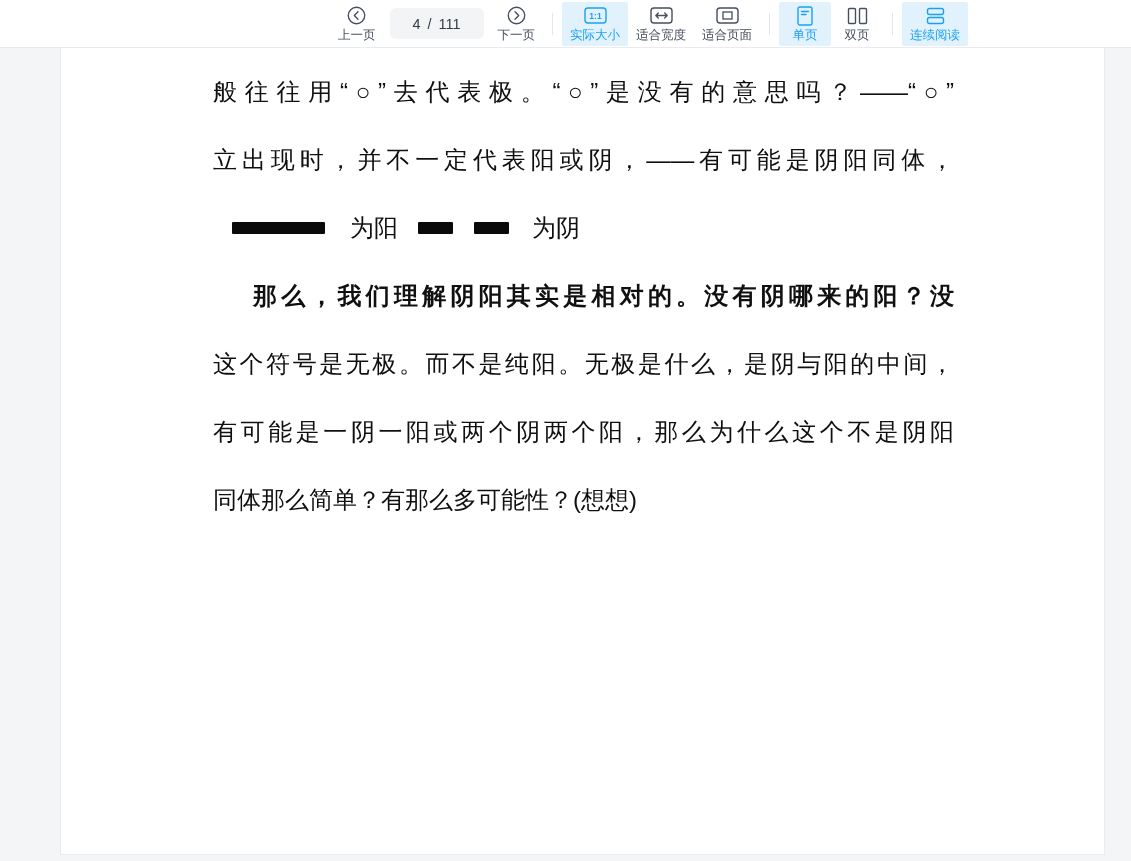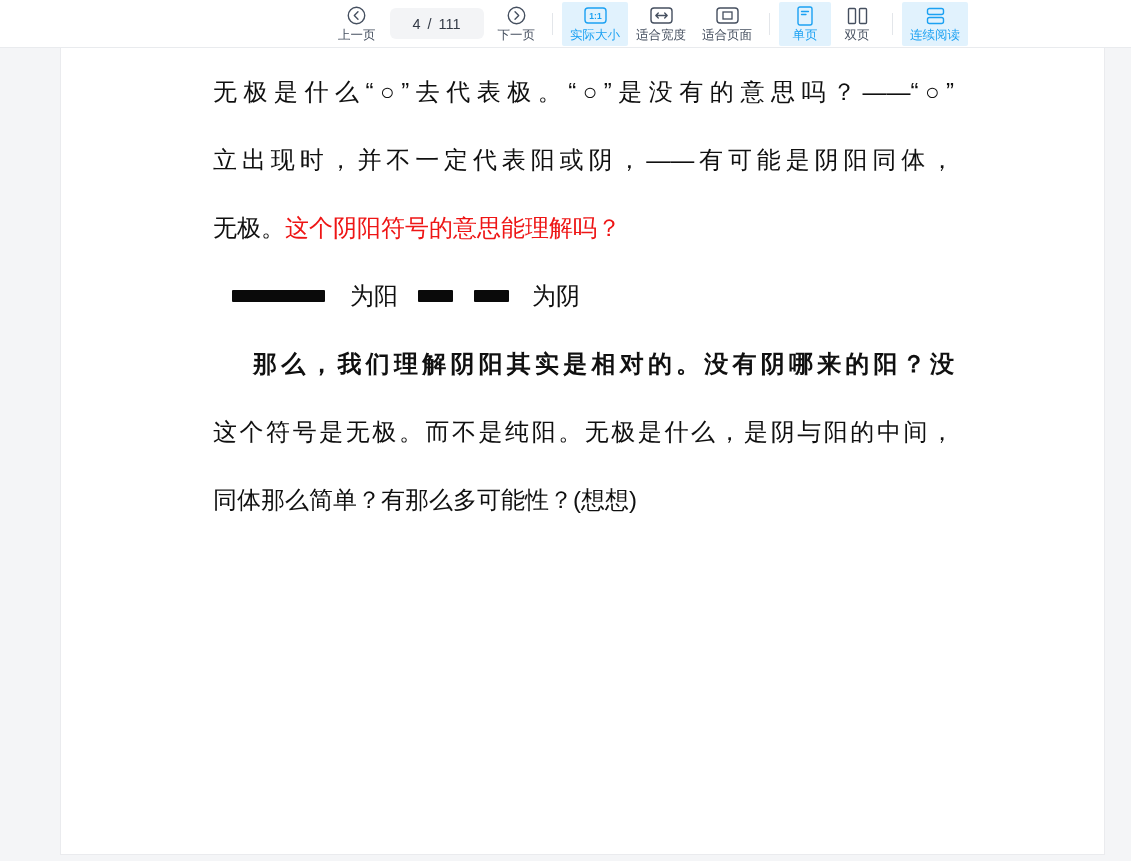--- a/index.html
+++ b/index.html
@@ -167,37 +167,37 @@
     </span>
     <span>连续阅读</span>
   </div>
 
 </div>
 
 <div class="content">
   <div class="doc-page">
     <div class="doc-text">
 
-      <p class="line justify"><span>无极是什么“○”去代表极。“○”是没有的意思吗？——“○”</span></p>
+      <p class="line justify"><span>般往往用“○”去代表极。“○”是没有的意思吗？——“○”</span></p>
 
 
       <p class="line justify"><span>立出现时，并不一定代表阳或阴，——有可能是阴阳同体，</span></p>
 
 
-      <p class="line"><span>无极。</span><span class="red">这个阴阳符号的意思能理解吗？</span></p>
 
       <p class="line"><span class="bar bar-yang-big"></span><span>为阳</span><span class="yin-group ml20">
             <span class="half"></span>
             <span class="half"></span>
           </span><span class="ml23">为阴</span></p>
 
       <p class="line justify indent"><span>那么，我们理解阴阳其实是相对的。没有阴哪来的阳？没</span></p>
 
 
       <p class="line justify"><span>这个符号是无极。而不是纯阳。无极是什么，是阴与阳的中间，</span></p>
 
 
+      <p class="line justify"><span>有可能是一阴一阳或两个阴两个阳，那么为什么这个不是阴阳</span></p>
 
       <p class="line"><span>同体那么简单？有那么多可能性？(想想)</span></p>
 
     </div>
   </div>
 </div>
 
 </body></html>

